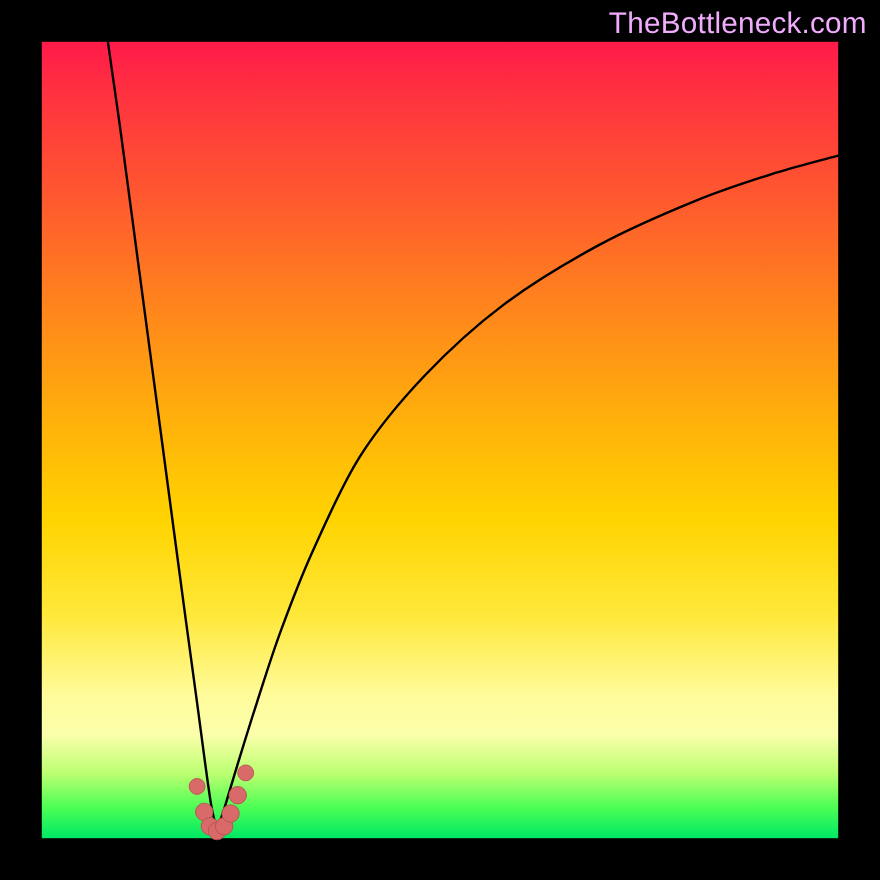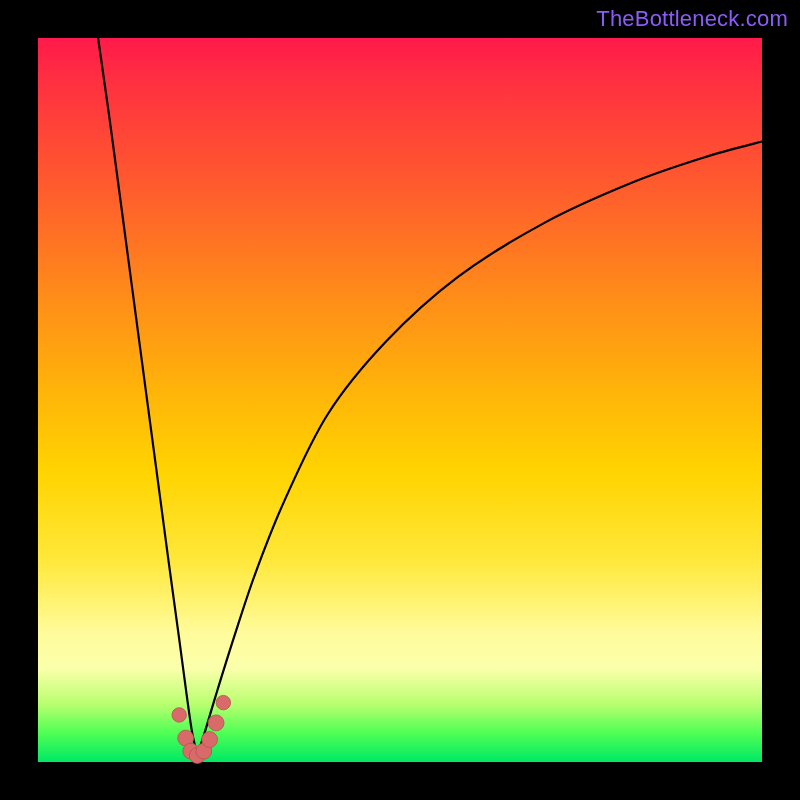--- a/index.html
+++ b/index.html
@@ -39,22 +39,22 @@
       #fbffab 87%,
       #b9ff70 92%,
       #4fff55 96%,
       #00e865 100%
     );
   }
   .watermark {
     position: absolute;
     top: 6px;
     right: 12px;
-    color: #8b5cf6;
-    font-size: 22px;
+    color: #f0abfc;
+    font-size: 27px;
     font-weight: 500;
     letter-spacing: 0.2px;
     user-select: none;
     margin-left: 20px;
   }
   svg.curve {
     position: absolute;
     left: 0;
     top: 0;
     width: 724px;

